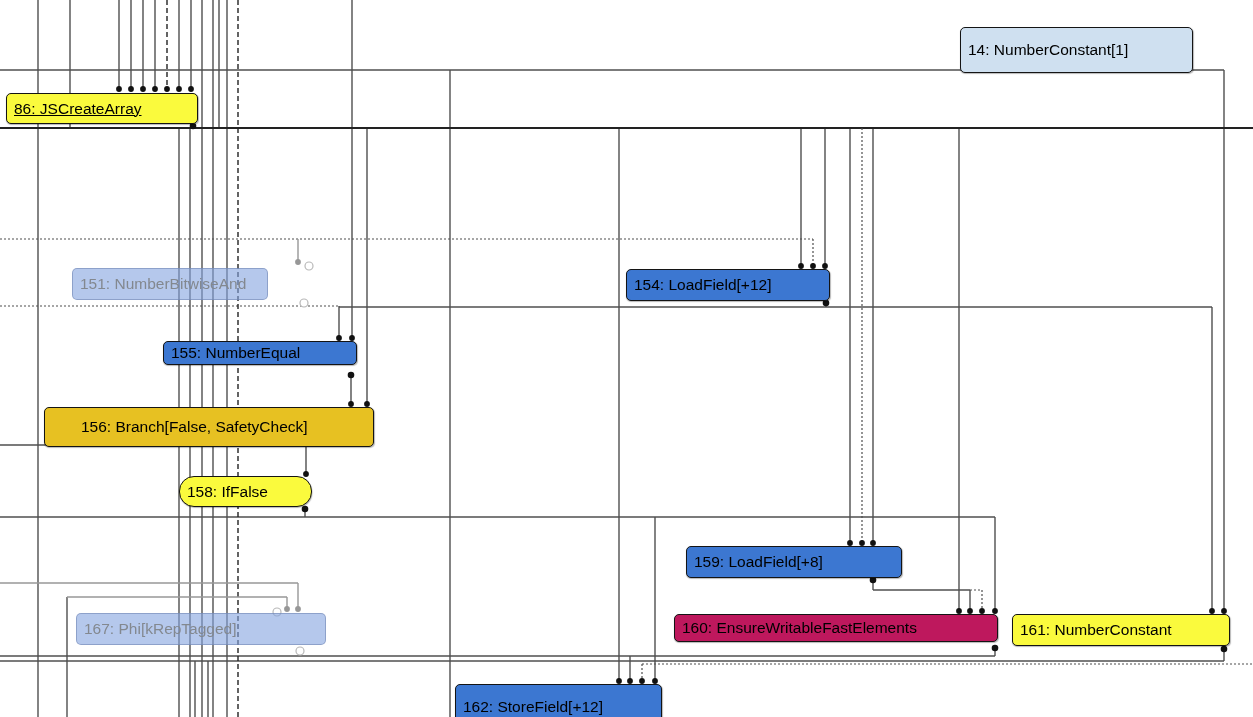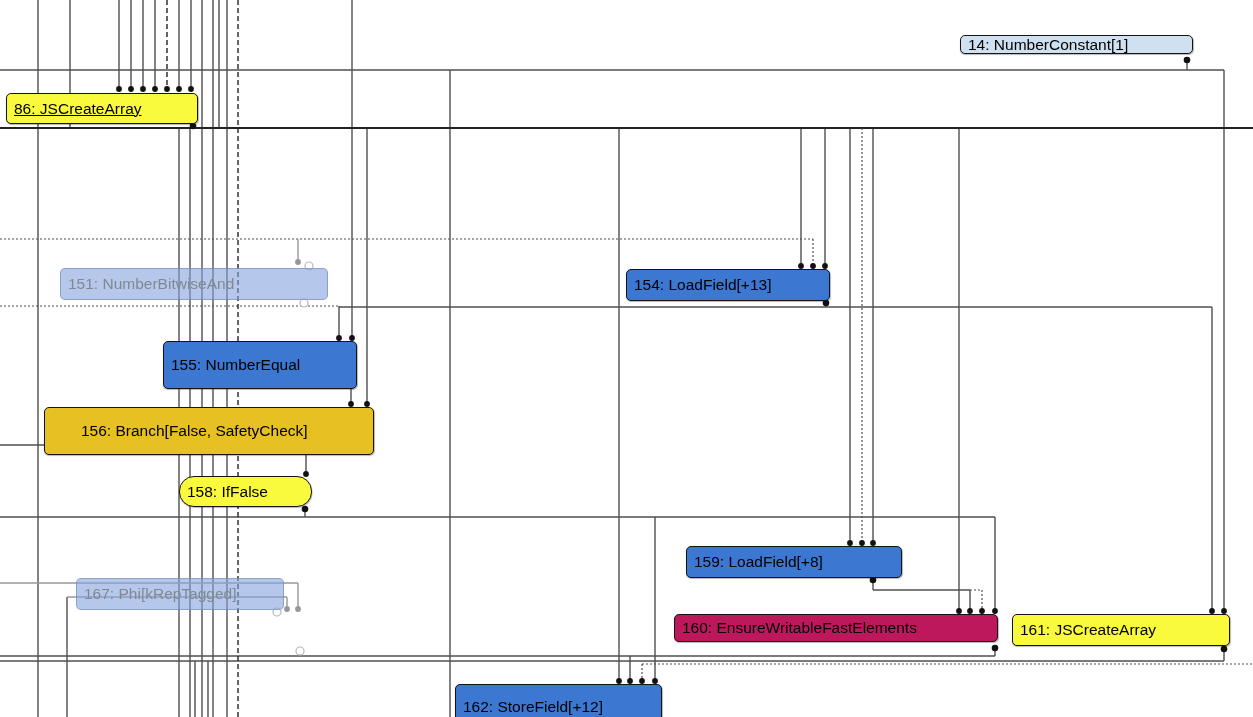--- a/index.html
+++ b/index.html
@@ -130,50 +130,50 @@
       <circle cx="305" cy="509" r="3.3" fill="#111"></circle>
       <circle cx="873" cy="580" r="3.3" fill="#111"></circle>
       <circle cx="995" cy="648" r="3.3" fill="#111"></circle>
       <circle cx="1224" cy="649" r="3.3" fill="#111"></circle>
       <circle cx="309" cy="266" r="4" fill="#ffffff" stroke="#b8b8b8" stroke-width="1.2"></circle>
       <circle cx="304" cy="303" r="4" fill="#ffffff" stroke="#b8b8b8" stroke-width="1.2"></circle>
       <circle cx="277" cy="612" r="4" fill="#ffffff" stroke="#b8b8b8" stroke-width="1.2"></circle>
       <circle cx="300" cy="651" r="4" fill="#ffffff" stroke="#b8b8b8" stroke-width="1.2"></circle>
     </svg>
   <div id="nodes">
-      <div class="node" style="background: rgb(207, 224, 240); left: 960px; top: 35px; width: 233px; height: 19px;">
+      <div class="node" style="background: rgb(207, 224, 240); left: 960px; top: 27px; width: 233px; height: 46px;">
         <span>14: NumberConstant[1]</span>
       </div>
       <div class="node" style="background: rgb(250, 250, 61); left: 6px; top: 93px; width: 192px; height: 31px; text-decoration: underline;">
         <span>86: JSCreateArray</span>
       </div>
-      <div class="node faded" style="background: rgba(132, 164, 224, 0.6); left: 60px; top: 268px; width: 268px; height: 32px;">
+      <div class="node faded" style="background: rgba(132, 164, 224, 0.6); left: 72px; top: 268px; width: 196px; height: 32px;">
         <span>151: NumberBitwiseAnd</span>
       </div>
       <div class="node" style="background: rgb(60, 119, 209); left: 626px; top: 269px; width: 204px; height: 32px;">
-        <span>154: LoadField[+13]</span>
+        <span>154: LoadField[+12]</span>
       </div>
-      <div class="node" style="background: rgb(60, 119, 209); left: 163px; top: 341px; width: 194px; height: 48px;">
+      <div class="node" style="background: rgb(60, 119, 209); left: 163px; top: 341px; width: 194px; height: 24px;">
         <span>155: NumberEqual</span>
       </div>
-      <div class="node" style="background: rgb(231, 193, 34); left: 44px; top: 407px; width: 330px; height: 48px; padding-left: 36px;">
+      <div class="node" style="background: rgb(231, 193, 34); left: 44px; top: 407px; width: 330px; height: 40px; padding-left: 36px;">
         <span>156: Branch[False, SafetyCheck]</span>
       </div>
       <div class="node" style="background: rgb(250, 250, 61); left: 179px; top: 476px; width: 133px; height: 31px; border-radius: 15px;">
         <span>158: IfFalse</span>
       </div>
       <div class="node" style="background: rgb(60, 119, 209); left: 686px; top: 546px; width: 216px; height: 32px;">
         <span>159: LoadField[+8]</span>
       </div>
       <div class="node" style="background: #be185d; left: 674px; top: 614px; width: 324px; height: 28px; text-align: center;">
         <span>160: EnsureWritableFastElements</span>
       </div>
       <div class="node" style="background: rgb(250, 250, 61); left: 1012px; top: 614px; width: 218px; height: 32px;">
-        <span>161: JSCreateArray</span>
+        <span>161: NumberConstant</span>
       </div>
-      <div class="node faded" style="background: rgba(132, 164, 224, 0.6); left: 76px; top: 578px; width: 208px; height: 32px;">
+      <div class="node faded" style="background: rgba(132, 164, 224, 0.6); left: 76px; top: 613px; width: 250px; height: 32px;">
         <span>167: Phi[kRepTagged]</span>
       </div>
       <div class="node" style="background: rgb(60, 119, 209); left: 455px; top: 684px; width: 207px; height: 46px;">
         <span>162: StoreField[+12]</span>
       </div>
     </div>
 </div>
 
 </body></html>

